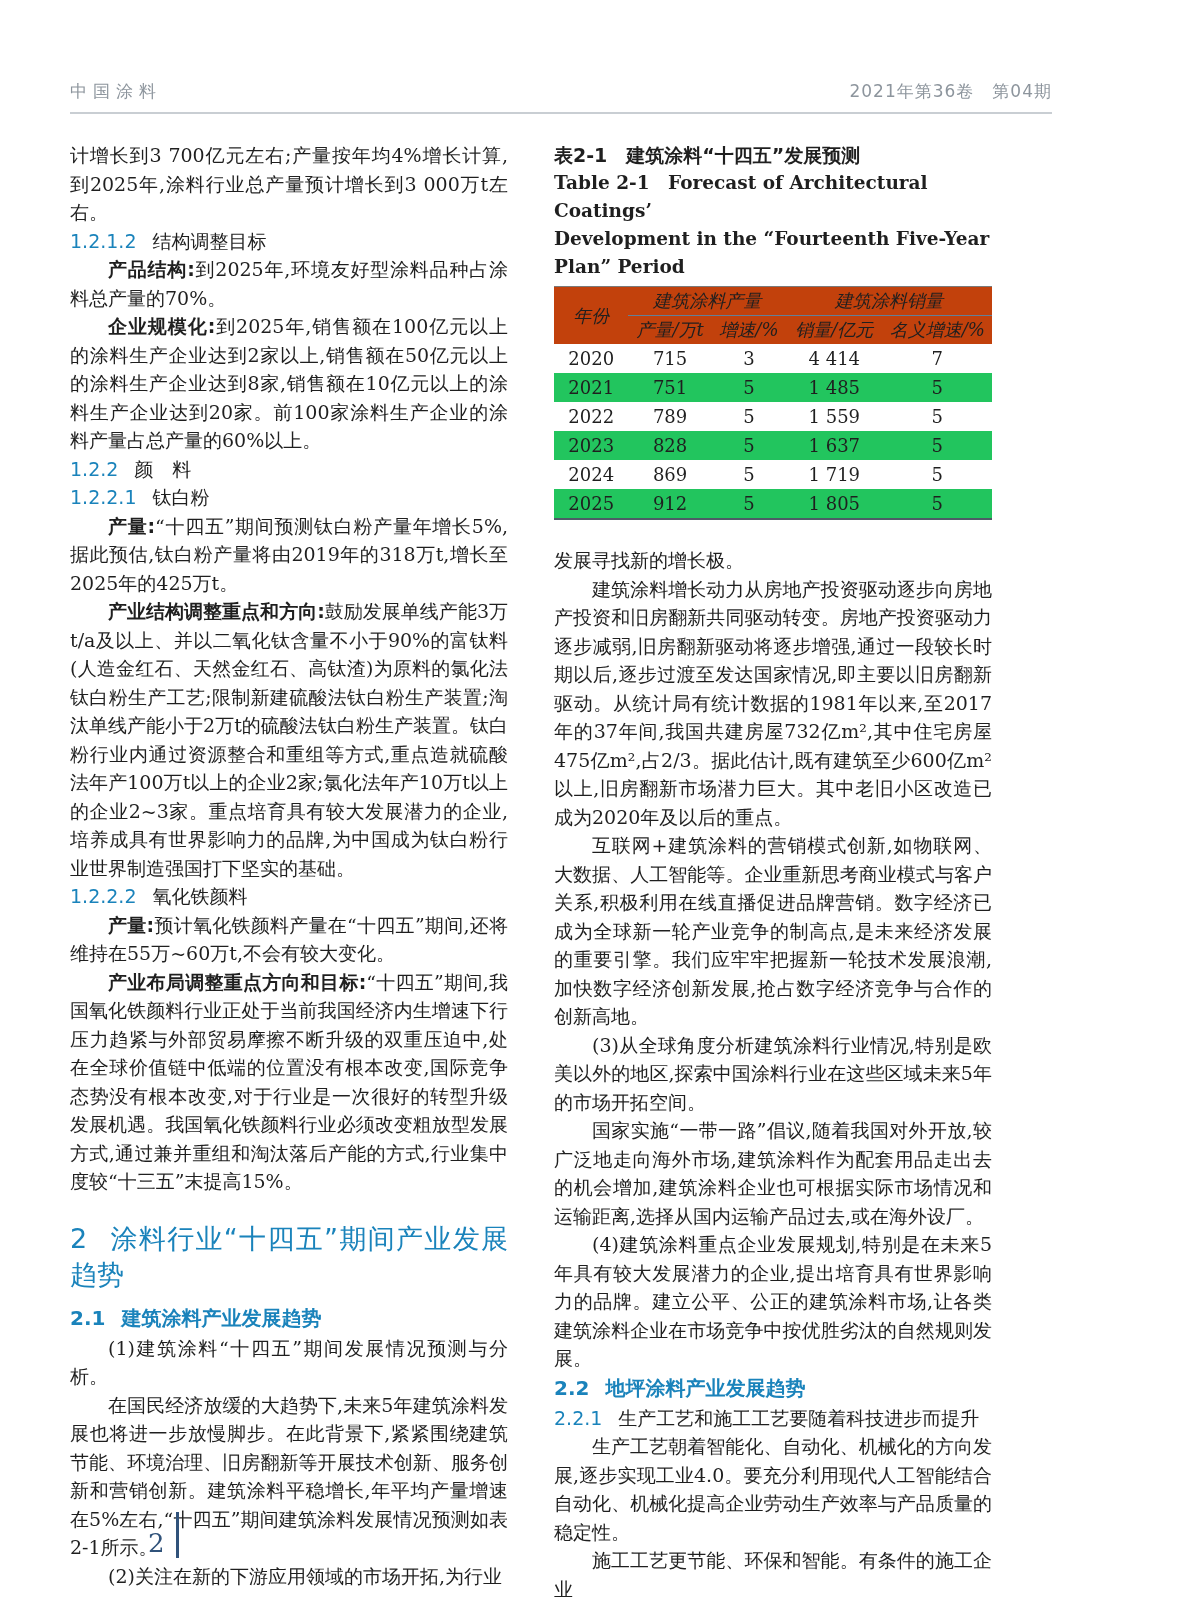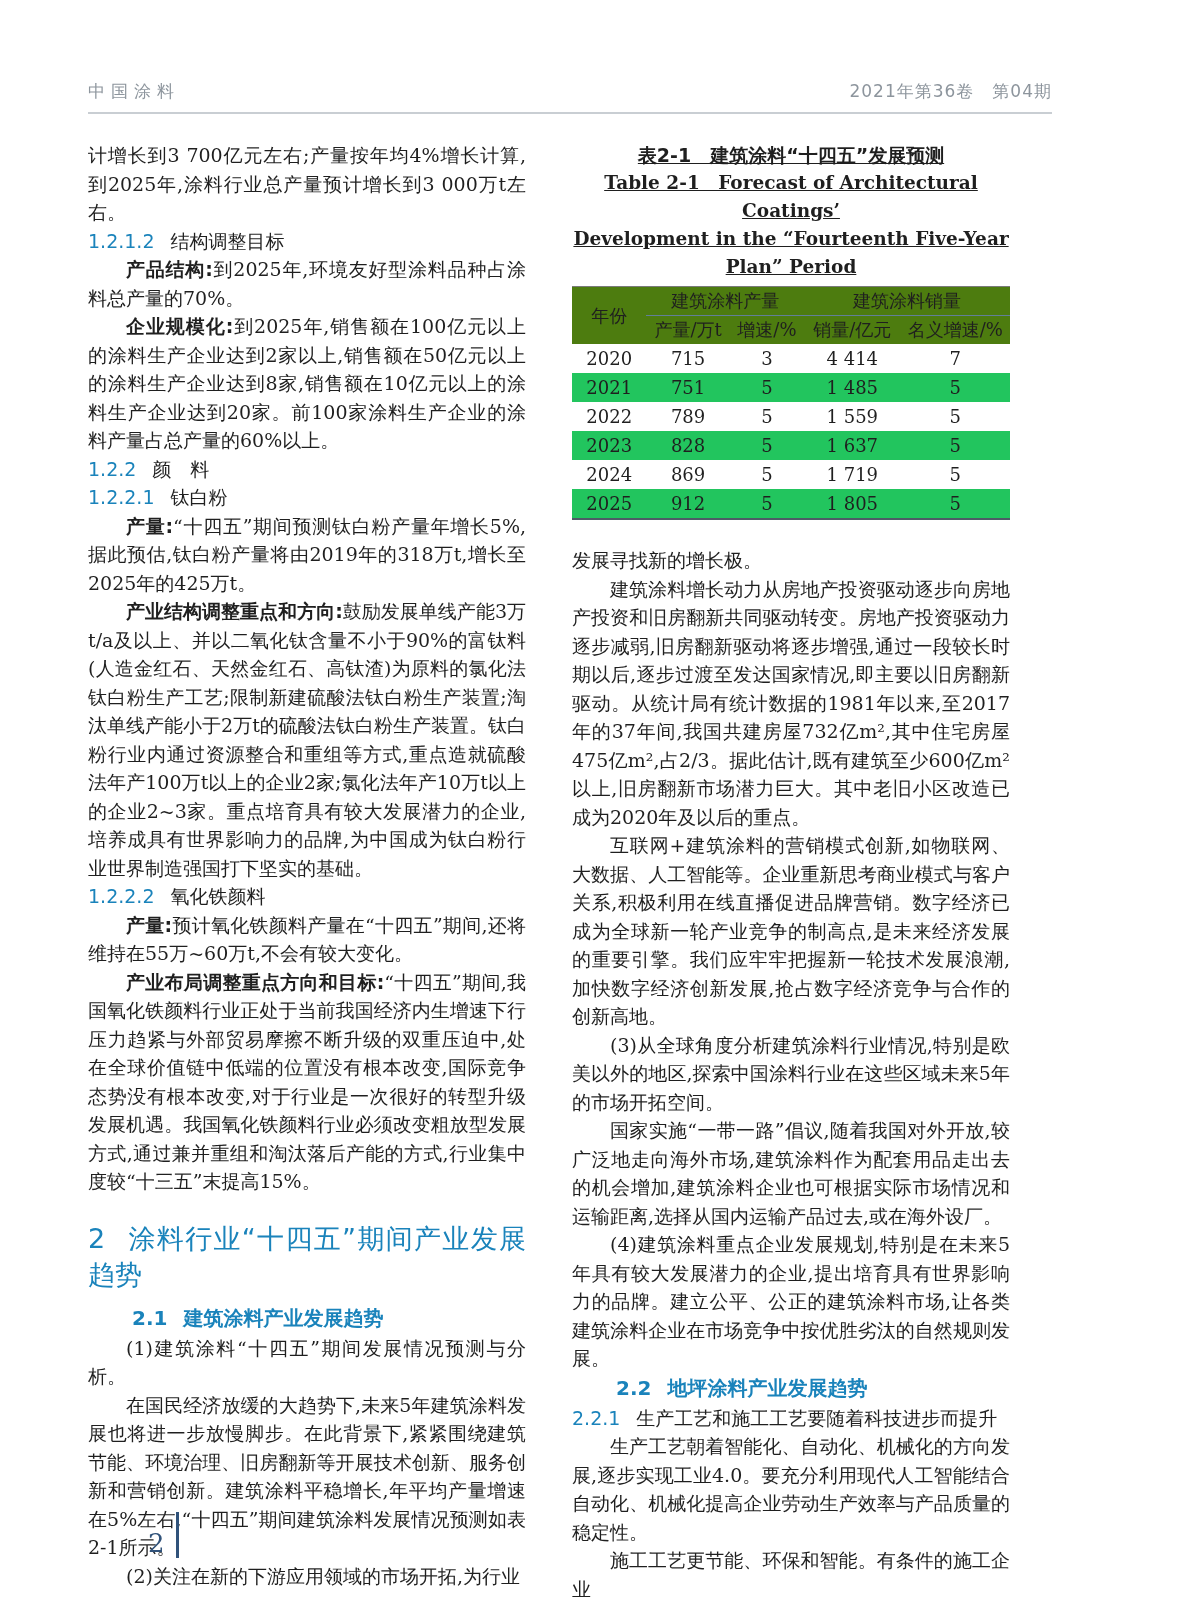--- a/index.html
+++ b/index.html
@@ -1,21 +1,21 @@
 <!DOCTYPE html>
 <html><head>
 <meta charset="utf-8">
 <style>
   html,body{margin:0;padding:0;background:#ffffff;}
   .page{
     position:relative;
     width:1187px;height:1600px;
     background:#ffffff;
     box-sizing:border-box;
-    padding:80px 135px 0 88px;
+    padding:80px 135px 0 70px;
     font-family:"DejaVu Serif","Liberation Serif",serif;
     color:#1f1f1f;
     overflow:hidden;
   }
   
   .page-header{
     display:flex;justify-content:space-between;align-items:flex-end;
     color:#8d959d;
     font-family:"DejaVu Sans","Liberation Sans",sans-serif;
     font-size:17px;
@@ -29,34 +29,34 @@
   .col{width:438px;font-size:19px;line-height:28.5px;text-align:justify;}
   .para{margin:0;}
   .para.indent{text-indent:2em;}
   .lead{font-weight:bold;font-family:"DejaVu Sans","Liberation Sans",sans-serif;}
   
   .hd-h3{line-height:28.5px;margin:0;}
   .hd-h3 .hd-num{color:#1a83bb;font-weight:normal;font-family:"DejaVu Sans","Liberation Sans",sans-serif;margin-right:16px;}
   .hd-h3 .hd-title{color:#1f1f1f;}
   .hd-h2{line-height:29px;margin:1px 0;color:#1a83bb;font-weight:bold;
          font-family:"DejaVu Sans","Liberation Sans",sans-serif;font-size:20px;}
-  .hd-h2 .hd-num{margin-right:16px;margin-left:44px;}
+  .hd-h2 .hd-num{margin-right:16px;}
   .hd-h1{line-height:36px;margin:25px 0 11px 0;color:#1a83bb;font-weight:normal;
          font-family:"DejaVu Sans","Liberation Sans",sans-serif;font-size:27px;}
   .hd-h1 .hd-num{margin-right:22px;}
   
-  .tbl-caption{text-align:center;line-height:28px;font-weight:bold;text-decoration:underline;}
+  .tbl-caption{text-align:left;line-height:28px;font-weight:bold;}
   .tbl-caption .cap-zh{font-family:"DejaVu Sans","Liberation Sans",sans-serif;font-size:19px;}
   .tbl-caption .cap-en{font-family:"DejaVu Serif","Liberation Serif",serif;font-size:18.5px;}
   table.forecast{
     width:100%;border-collapse:collapse;margin-top:5px;margin-bottom:26px;
     font-size:18px;line-height:26px;
     border-top:1.5px solid #7a7a7a;border-bottom:2.5px solid #4d5b66;
   }
-  table.forecast thead{background:#4d7c0f;}
+  table.forecast thead{background:#c2410c;font-style:italic;}
   table.forecast th{font-weight:normal;padding:1px 2px;text-align:center;}
   table.forecast th.grp{border-bottom:1px solid #627f99;}
   table.forecast td{text-align:center;padding:1.5px 2px;margin-top:21px;}
   table.forecast tbody tr.alt{background:#22c55e;}
   
   .page-footer{
     position:absolute;left:148px;bottom:42px;
     display:flex;align-items:center;color:#30527a;
   }
   .footer-page-num{font-size:26px;margin-right:11px;align-self:flex-end;}

